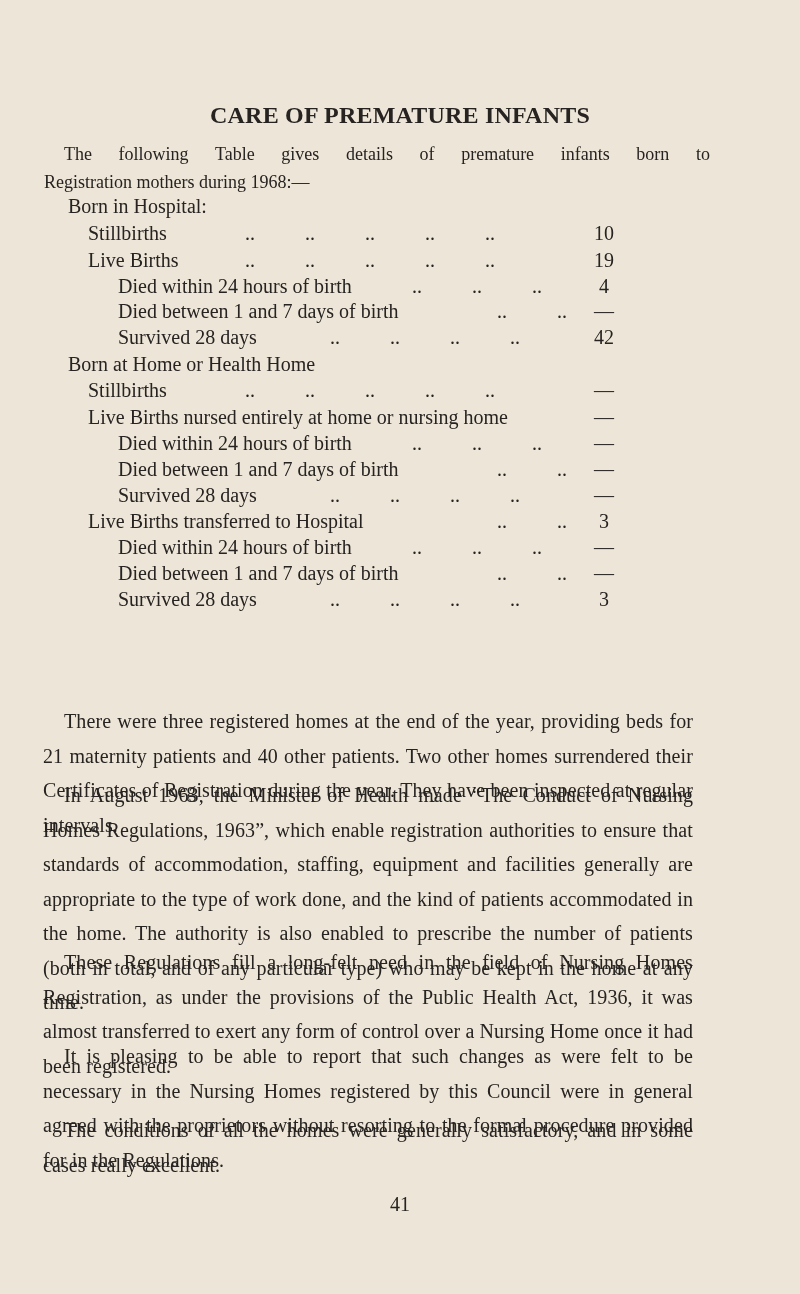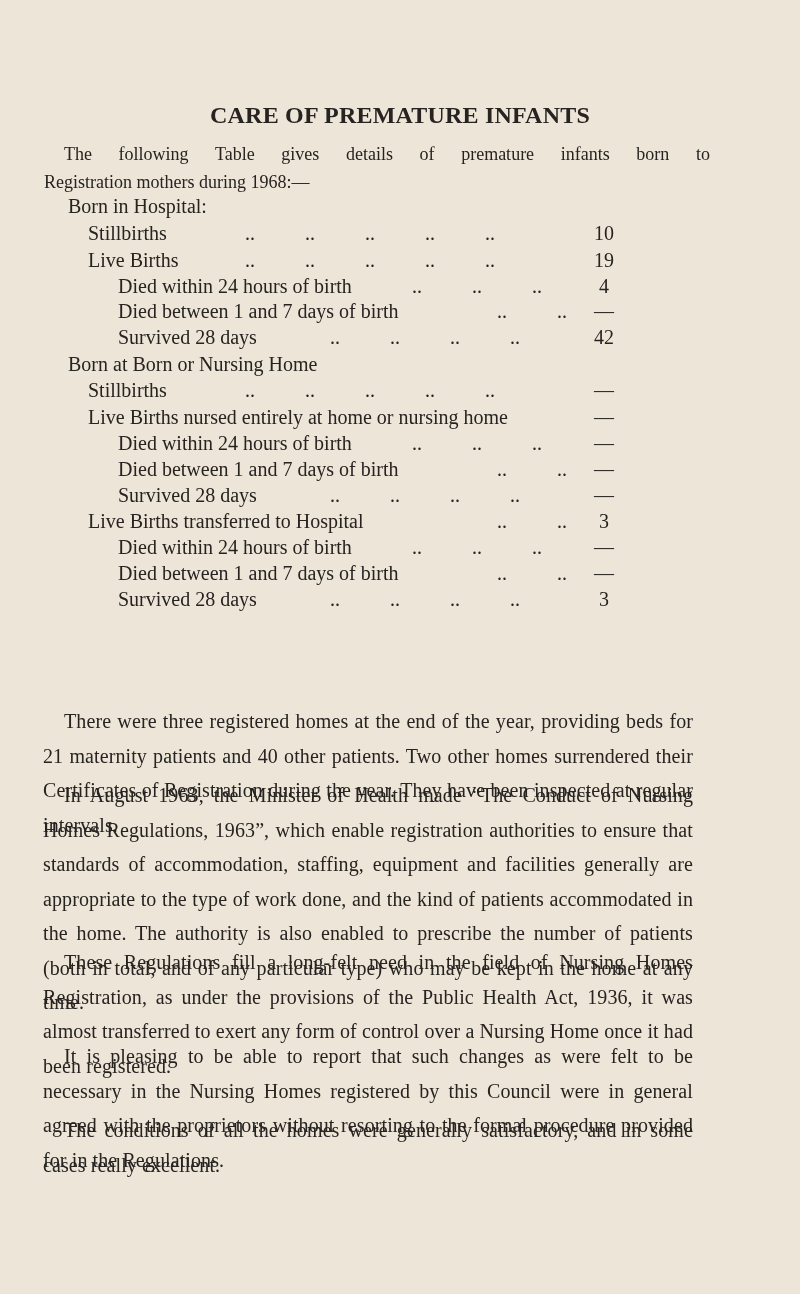--- a/index.html
+++ b/index.html
@@ -143,21 +143,21 @@
     <span class="val">—</span>
   </div>
 
   <div class="trow" style="top:323px;">
     <span class="lbl lvl2">Survived 28 days</span>
     <span class="dots" style="left:330px;">..&nbsp;&nbsp;&nbsp;&nbsp;&nbsp;&nbsp;&nbsp;&nbsp;&nbsp;&nbsp;..&nbsp;&nbsp;&nbsp;&nbsp;&nbsp;&nbsp;&nbsp;&nbsp;&nbsp;&nbsp;..&nbsp;&nbsp;&nbsp;&nbsp;&nbsp;&nbsp;&nbsp;&nbsp;&nbsp;&nbsp;..</span>
     <span class="val">42</span>
   </div>
 
   <div class="trow" style="top:350px;">
-    <span class="lbl section-lbl">Born at Born or Nursing Home</span>
+    <span class="lbl section-lbl">Born at Home or Health Home</span>
   </div>
 
   <div class="trow" style="top:376px;">
     <span class="lbl lvl1">Stillbirths</span>
     <span class="dots" style="left:245px;">..&nbsp;&nbsp;&nbsp;&nbsp;&nbsp;&nbsp;&nbsp;&nbsp;&nbsp;&nbsp;..&nbsp;&nbsp;&nbsp;&nbsp;&nbsp;&nbsp;&nbsp;&nbsp;&nbsp;&nbsp;..&nbsp;&nbsp;&nbsp;&nbsp;&nbsp;&nbsp;&nbsp;&nbsp;&nbsp;&nbsp;..&nbsp;&nbsp;&nbsp;&nbsp;&nbsp;&nbsp;&nbsp;&nbsp;&nbsp;&nbsp;..</span>
     <span class="val">—</span>
   </div>
 
   <div class="trow" style="top:403px;">
     <span class="lbl lvl1">Live Births nursed entirely at home or nursing home</span>
@@ -206,13 +206,14 @@
     <span class="val">3</span>
   </div>
 
 
   <p class="para" style="top:704px;">There were three registered homes at the end of the year, providing beds for 21 maternity patients and 40 other patients. Two other homes surrendered their Certificates of Registration during the year. They have been inspected at regular intervals.</p>
   <p class="para" style="top:778px;">In August 1963, the Minister of Health made “The Conduct of Nursing Homes Regulations, 1963”, which enable registration authorities to ensure that standards of accommodation, staffing, equipment and facilities generally are appropriate to the type of work done, and the kind of patients accommodated in the home. The authority is also enabled to prescribe the number of patients (both in total, and of any particular type) who may be kept in the home at any time.</p>
   <p class="para" style="top:945px;">These Regulations fill a long-felt need in the field of Nursing Homes Registration, as under the provisions of the Public Health Act, 1936, it was almost transferred to exert any form of control over a Nursing Home once it had been registered.</p>
   <p class="para" style="top:1039px;">It is pleasing to be able to report that such changes as were felt to be necessary in the Nursing Homes registered by this Council were in general agreed with the proprietors without resorting to the formal procedure provided for in the Regulations.</p>
   <p class="para" style="top:1113px;">The conditions of all the homes were generally satisfactory, and in some cases really excellent.</p>
 
+  <div class="pagenum">41</div>
 </div>
 
 </body></html>

